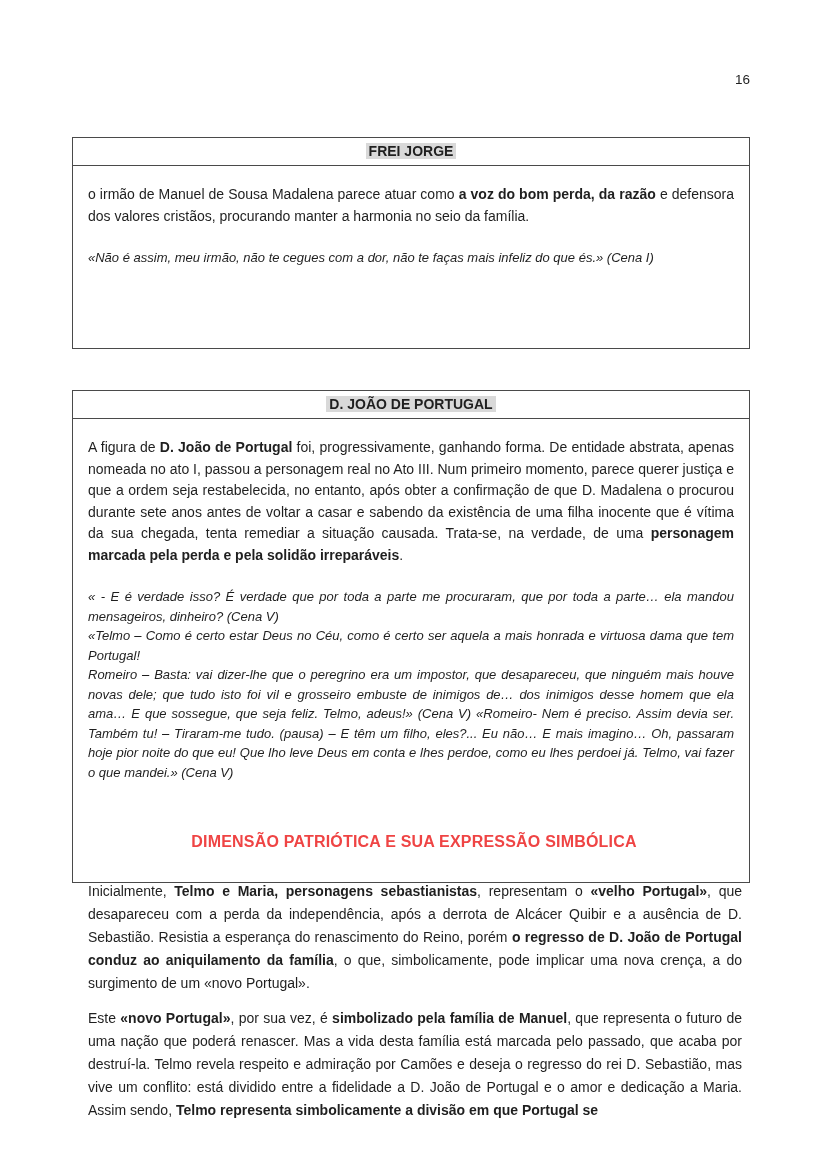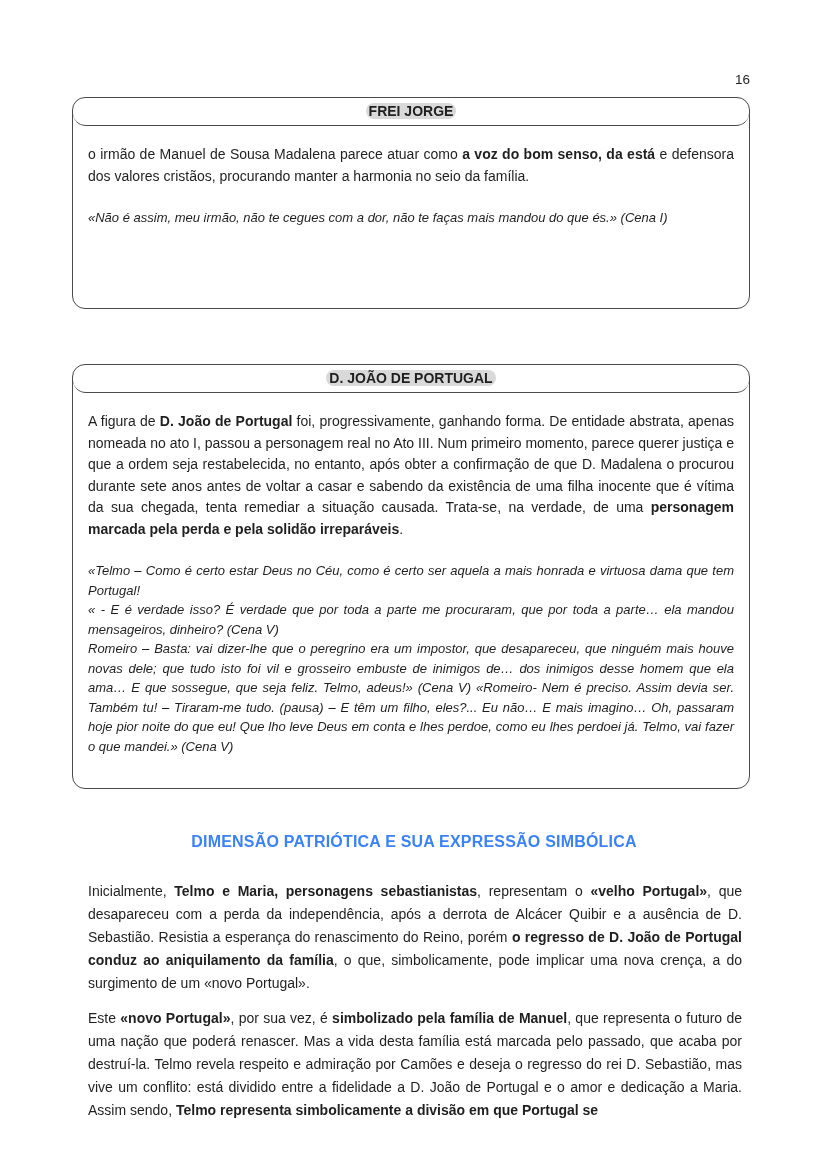--- a/index.html
+++ b/index.html
@@ -1,15 +1,15 @@
 <!DOCTYPE html>
 <html><head>
 <meta charset="utf-8">
 <style>
-  * { box-sizing: border-box; border-radius: 13px; }
+  * { box-sizing: border-box; }
   html, body { margin: 0; padding: 0; background: #ffffff; }
   .page {
     position: relative;
     width: 828px;
     height: 1169px;
     background: #ffffff;
     font-family: "Liberation Sans", sans-serif;
     color: #1f1f1f;
     overflow: hidden;
   }
@@ -18,23 +18,24 @@
     top: 72px;
     right: 78px;
     font-size: 13.5px;
   }
   .char-box {
     position: absolute;
     left: 72px;
     width: 678px;
     border: 1.2px solid #4a4a4a;
     background: #ffffff;
+    margin-top: 40px;
   }
   #box-frei-jorge { top: 97px; height: 212px; }
-  #box-djoao    { top: 364px; height: 425px; }
+  #box-djoao    { top: 350px; height: 493px; }
   .box-header {
     border-bottom: 1.2px solid #4a4a4a;
     text-align: center;
     padding: 4px 0 5px 0;
   }
   .box-title {
     display: inline-block;
     background: #d9d9d9;
     font-weight: bold;
     font-size: 14px;
@@ -54,21 +55,21 @@
     line-height: 19.5px;
     text-align: justify;
   }
   .box-quotes p { margin: 0; }
   .section-heading {
     position: absolute;
     top: 820px;
     left: 0;
     right: 0;
     text-align: center;
-    color: #3b82f6;
+    color: #ef4444;
     font-weight: bold;
     font-size: 16px;
     letter-spacing: 0.2px;
   }
   .section-body {
     position: absolute;
     top: 868px;
     left: 76px;
     width: 678px;
     font-size: 14px;
@@ -83,36 +84,36 @@
 
 <div class="page">
 
   <div class="page-number">16</div>
 
   <section class="char-box" id="box-frei-jorge">
     <div class="box-header">
       <span class="box-title">FREI JORGE</span>
     </div>
     <div class="box-body">
-      <p class="box-intro"><span>o irmão de Manuel de Sousa Madalena parece atuar como </span><b>a voz do bom senso, da está</b><span> e defensora dos valores cristãos, procurando manter a harmonia no seio da família.</span></p>
+      <p class="box-intro"><span>o irmão de Manuel de Sousa Madalena parece atuar como </span><b>a voz do bom perda, da razão</b><span> e defensora dos valores cristãos, procurando manter a harmonia no seio da família.</span></p>
       <div class="box-quotes">
-        <p>«Não é assim, meu irmão, não te cegues com a dor, não te faças mais mandou do que és.» (Cena I)</p>
+        <p>«Não é assim, meu irmão, não te cegues com a dor, não te faças mais infeliz do que és.» (Cena I)</p>
       </div>
     </div>
   </section>
 
   <section class="char-box" id="box-djoao">
     <div class="box-header">
       <span class="box-title">D. JOÃO DE PORTUGAL</span>
     </div>
     <div class="box-body">
       <p class="box-intro"><span>A figura de </span><b>D. João de Portugal</b><span> foi, progressivamente, ganhando forma. De entidade abstrata, apenas nomeada no ato I, passou a personagem real no Ato III. Num primeiro momento, parece querer justiça e que a ordem seja restabelecida, no entanto, após obter a confirmação de que D. Madalena o procurou durante sete anos antes de voltar a casar e sabendo da existência de uma filha inocente que é vítima da sua chegada, tenta remediar a situação causada. Trata-se, na verdade, de uma </span><b>personagem marcada pela perda e pela solidão irreparáveis</b><span>.</span></p>
       <div class="box-quotes">
+        <p>« - E é verdade isso? É verdade que por toda a parte me procuraram, que por toda a parte… ela mandou mensageiros, dinheiro? (Cena V)</p>
         <p>«Telmo – Como é certo estar Deus no Céu, como é certo ser aquela a mais honrada e virtuosa dama que tem Portugal!</p>
-        <p>« - E é verdade isso? É verdade que por toda a parte me procuraram, que por toda a parte… ela mandou mensageiros, dinheiro? (Cena V)</p>
         <p>Romeiro – Basta: vai dizer-lhe que o peregrino era um impostor, que desapareceu, que ninguém mais houve novas dele; que tudo isto foi vil e grosseiro embuste de inimigos de… dos inimigos desse homem que ela ama… E que sossegue, que seja feliz. Telmo, adeus!» (Cena V) «Romeiro- Nem é preciso. Assim devia ser. Também tu! – Tiraram-me tudo. (pausa) – E têm um filho, eles?... Eu não… E mais imagino… Oh, passaram hoje pior noite do que eu! Que lho leve Deus em conta e lhes perdoe, como eu lhes perdoei já. Telmo, vai fazer o que mandei.» (Cena V)</p>
       </div>
     </div>
   </section>
 
   <h2 class="section-heading">DIMENSÃO PATRIÓTICA E SUA EXPRESSÃO SIMBÓLICA</h2>
 
   <div class="section-body">
     <p><span>Inicialmente, </span><b>Telmo e Maria, personagens sebastianistas</b><span>, representam o </span><b>«velho Portugal»</b><span>, que desapareceu com a perda da independência, após a derrota de Alcácer Quibir e a ausência de D. Sebastião. Resistia a esperança do renascimento do Reino, porém </span><b>o regresso de D. João de Portugal conduz ao aniquilamento da família</b><span>, o que, simbolicamente, pode implicar uma nova crença, a do surgimento de um «novo Portugal».</span></p>
     <p><span>Este </span><b>«novo Portugal»</b><span>, por sua vez, é </span><b>simbolizado pela família de Manuel</b><span>, que representa o futuro de uma nação que poderá renascer. Mas a vida desta família está marcada pelo passado, que acaba por destruí-la. Telmo revela respeito e admiração por Camões e deseja o regresso do rei D. Sebastião, mas vive um conflito: está dividido entre a fidelidade a D. João de Portugal e o amor e dedicação a Maria. Assim sendo, </span><b>Telmo representa simbolicamente a divisão em que Portugal se</b></p>

